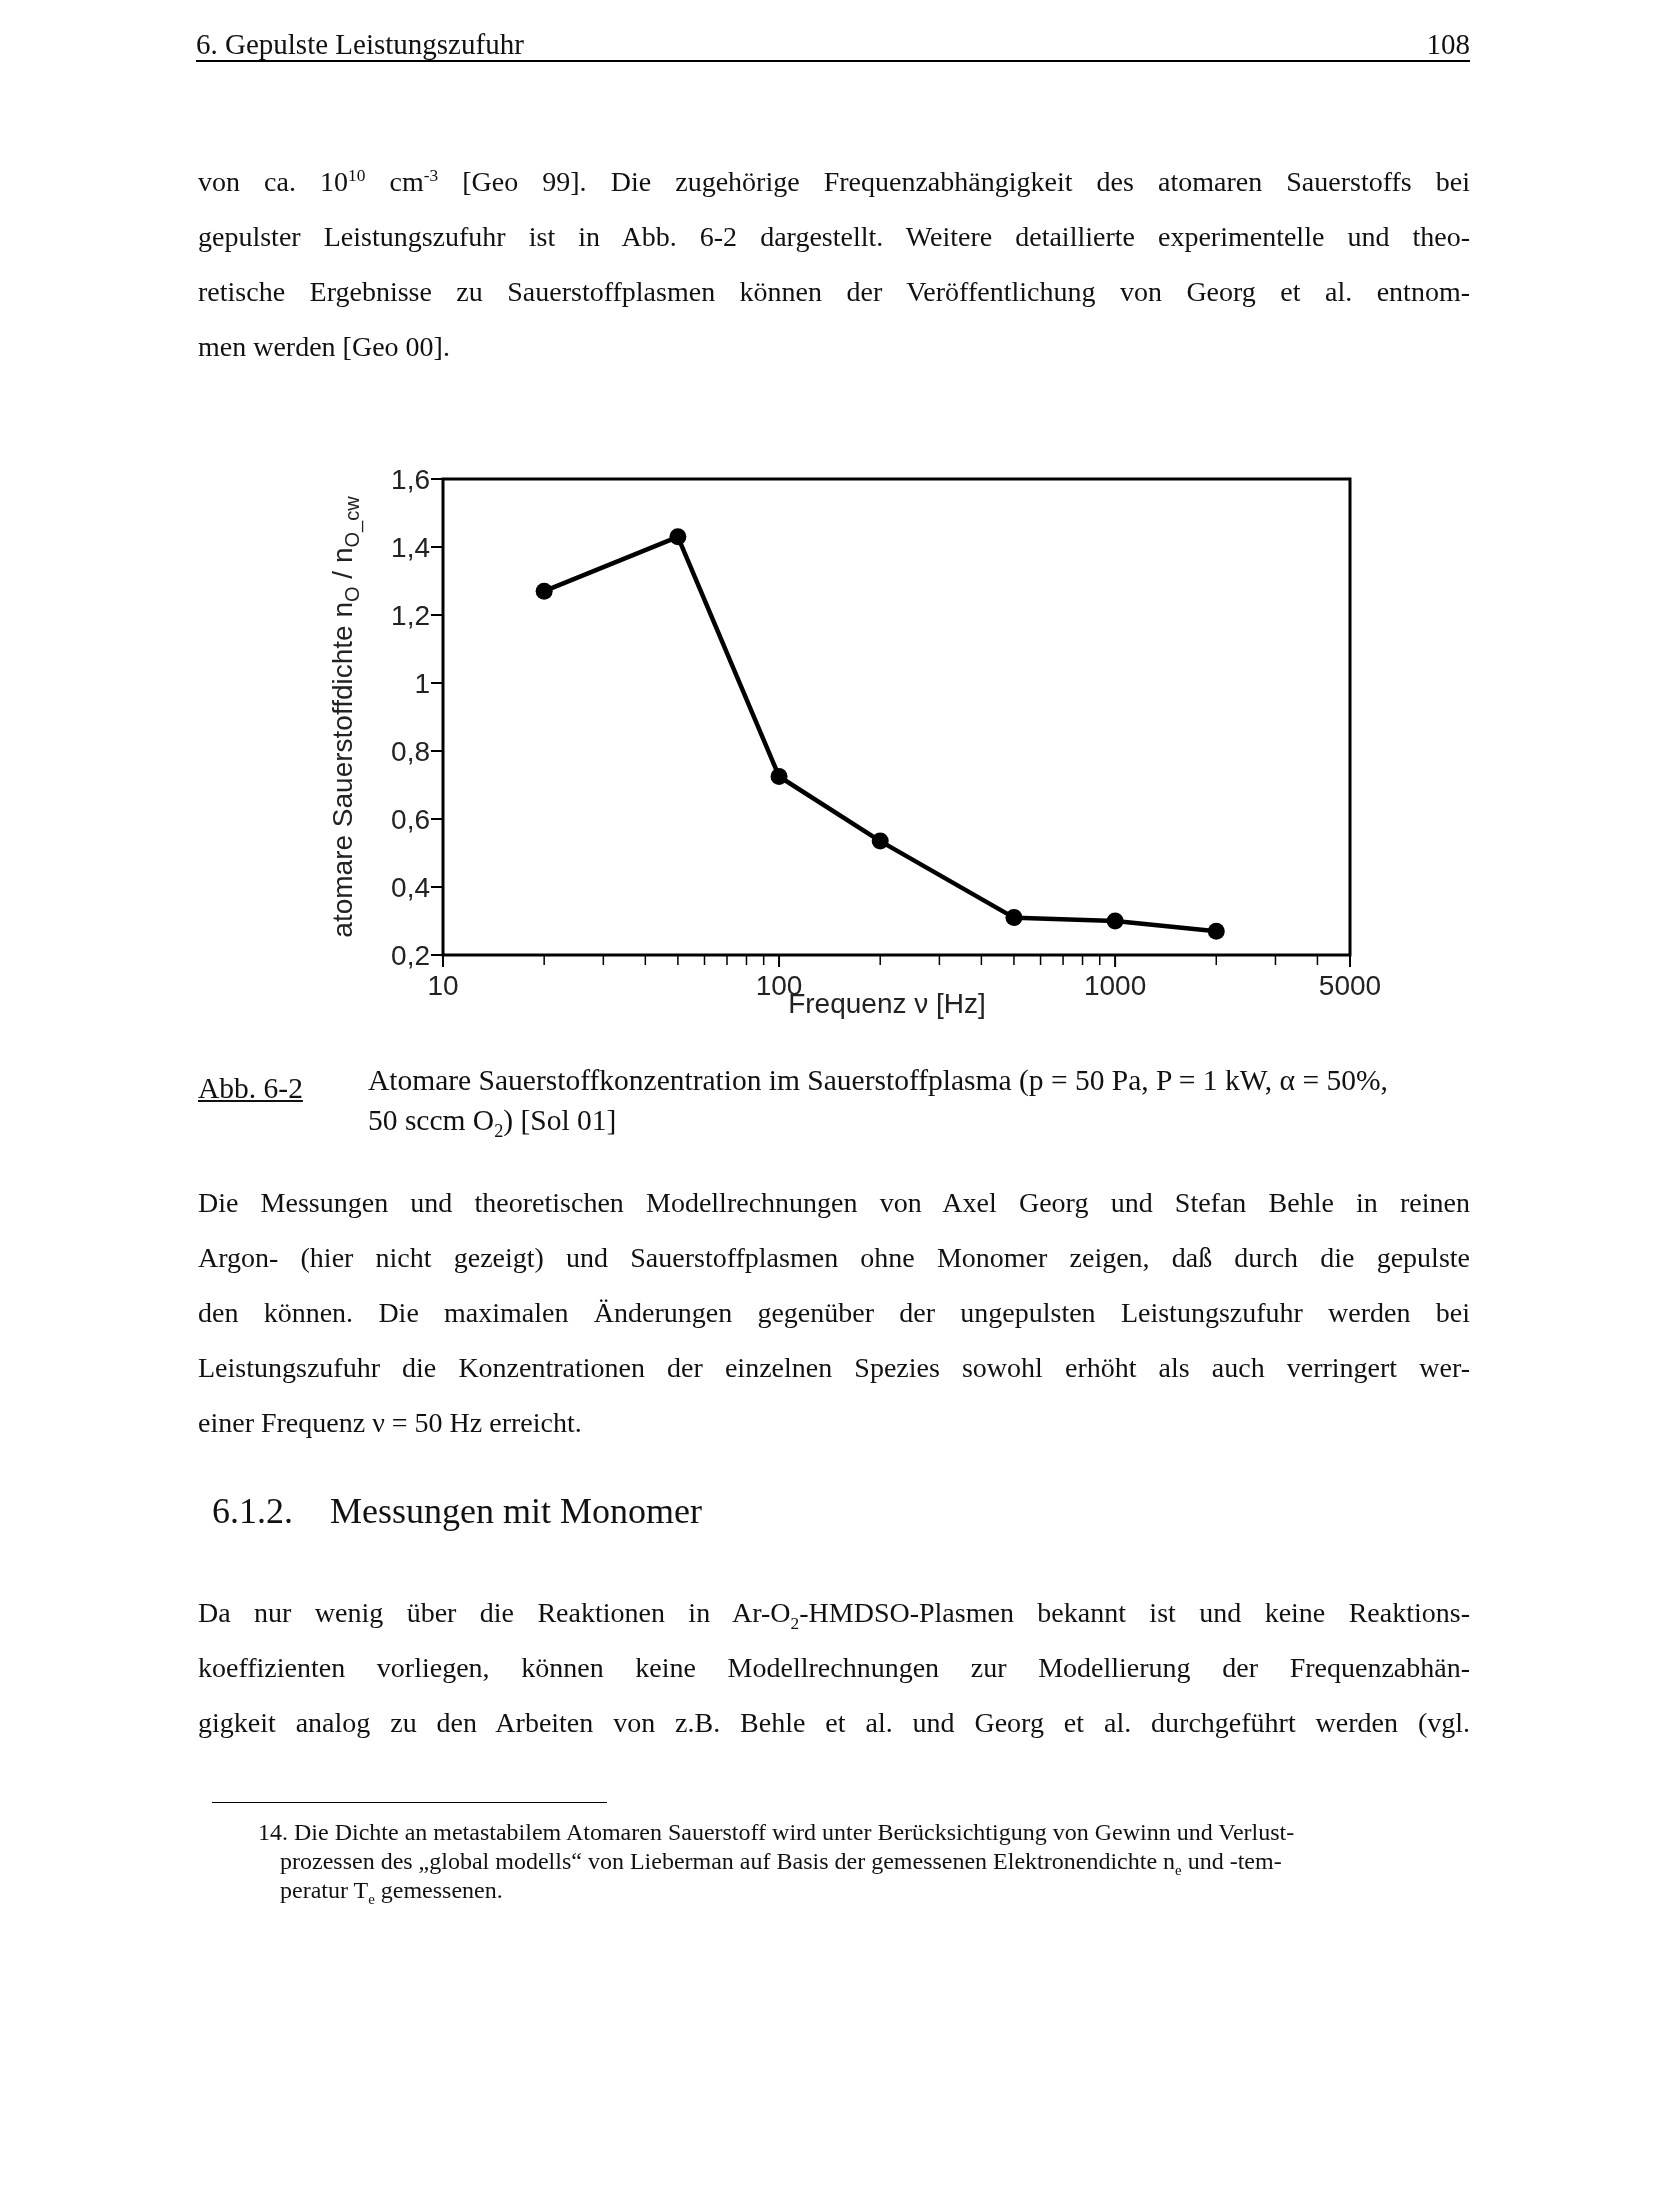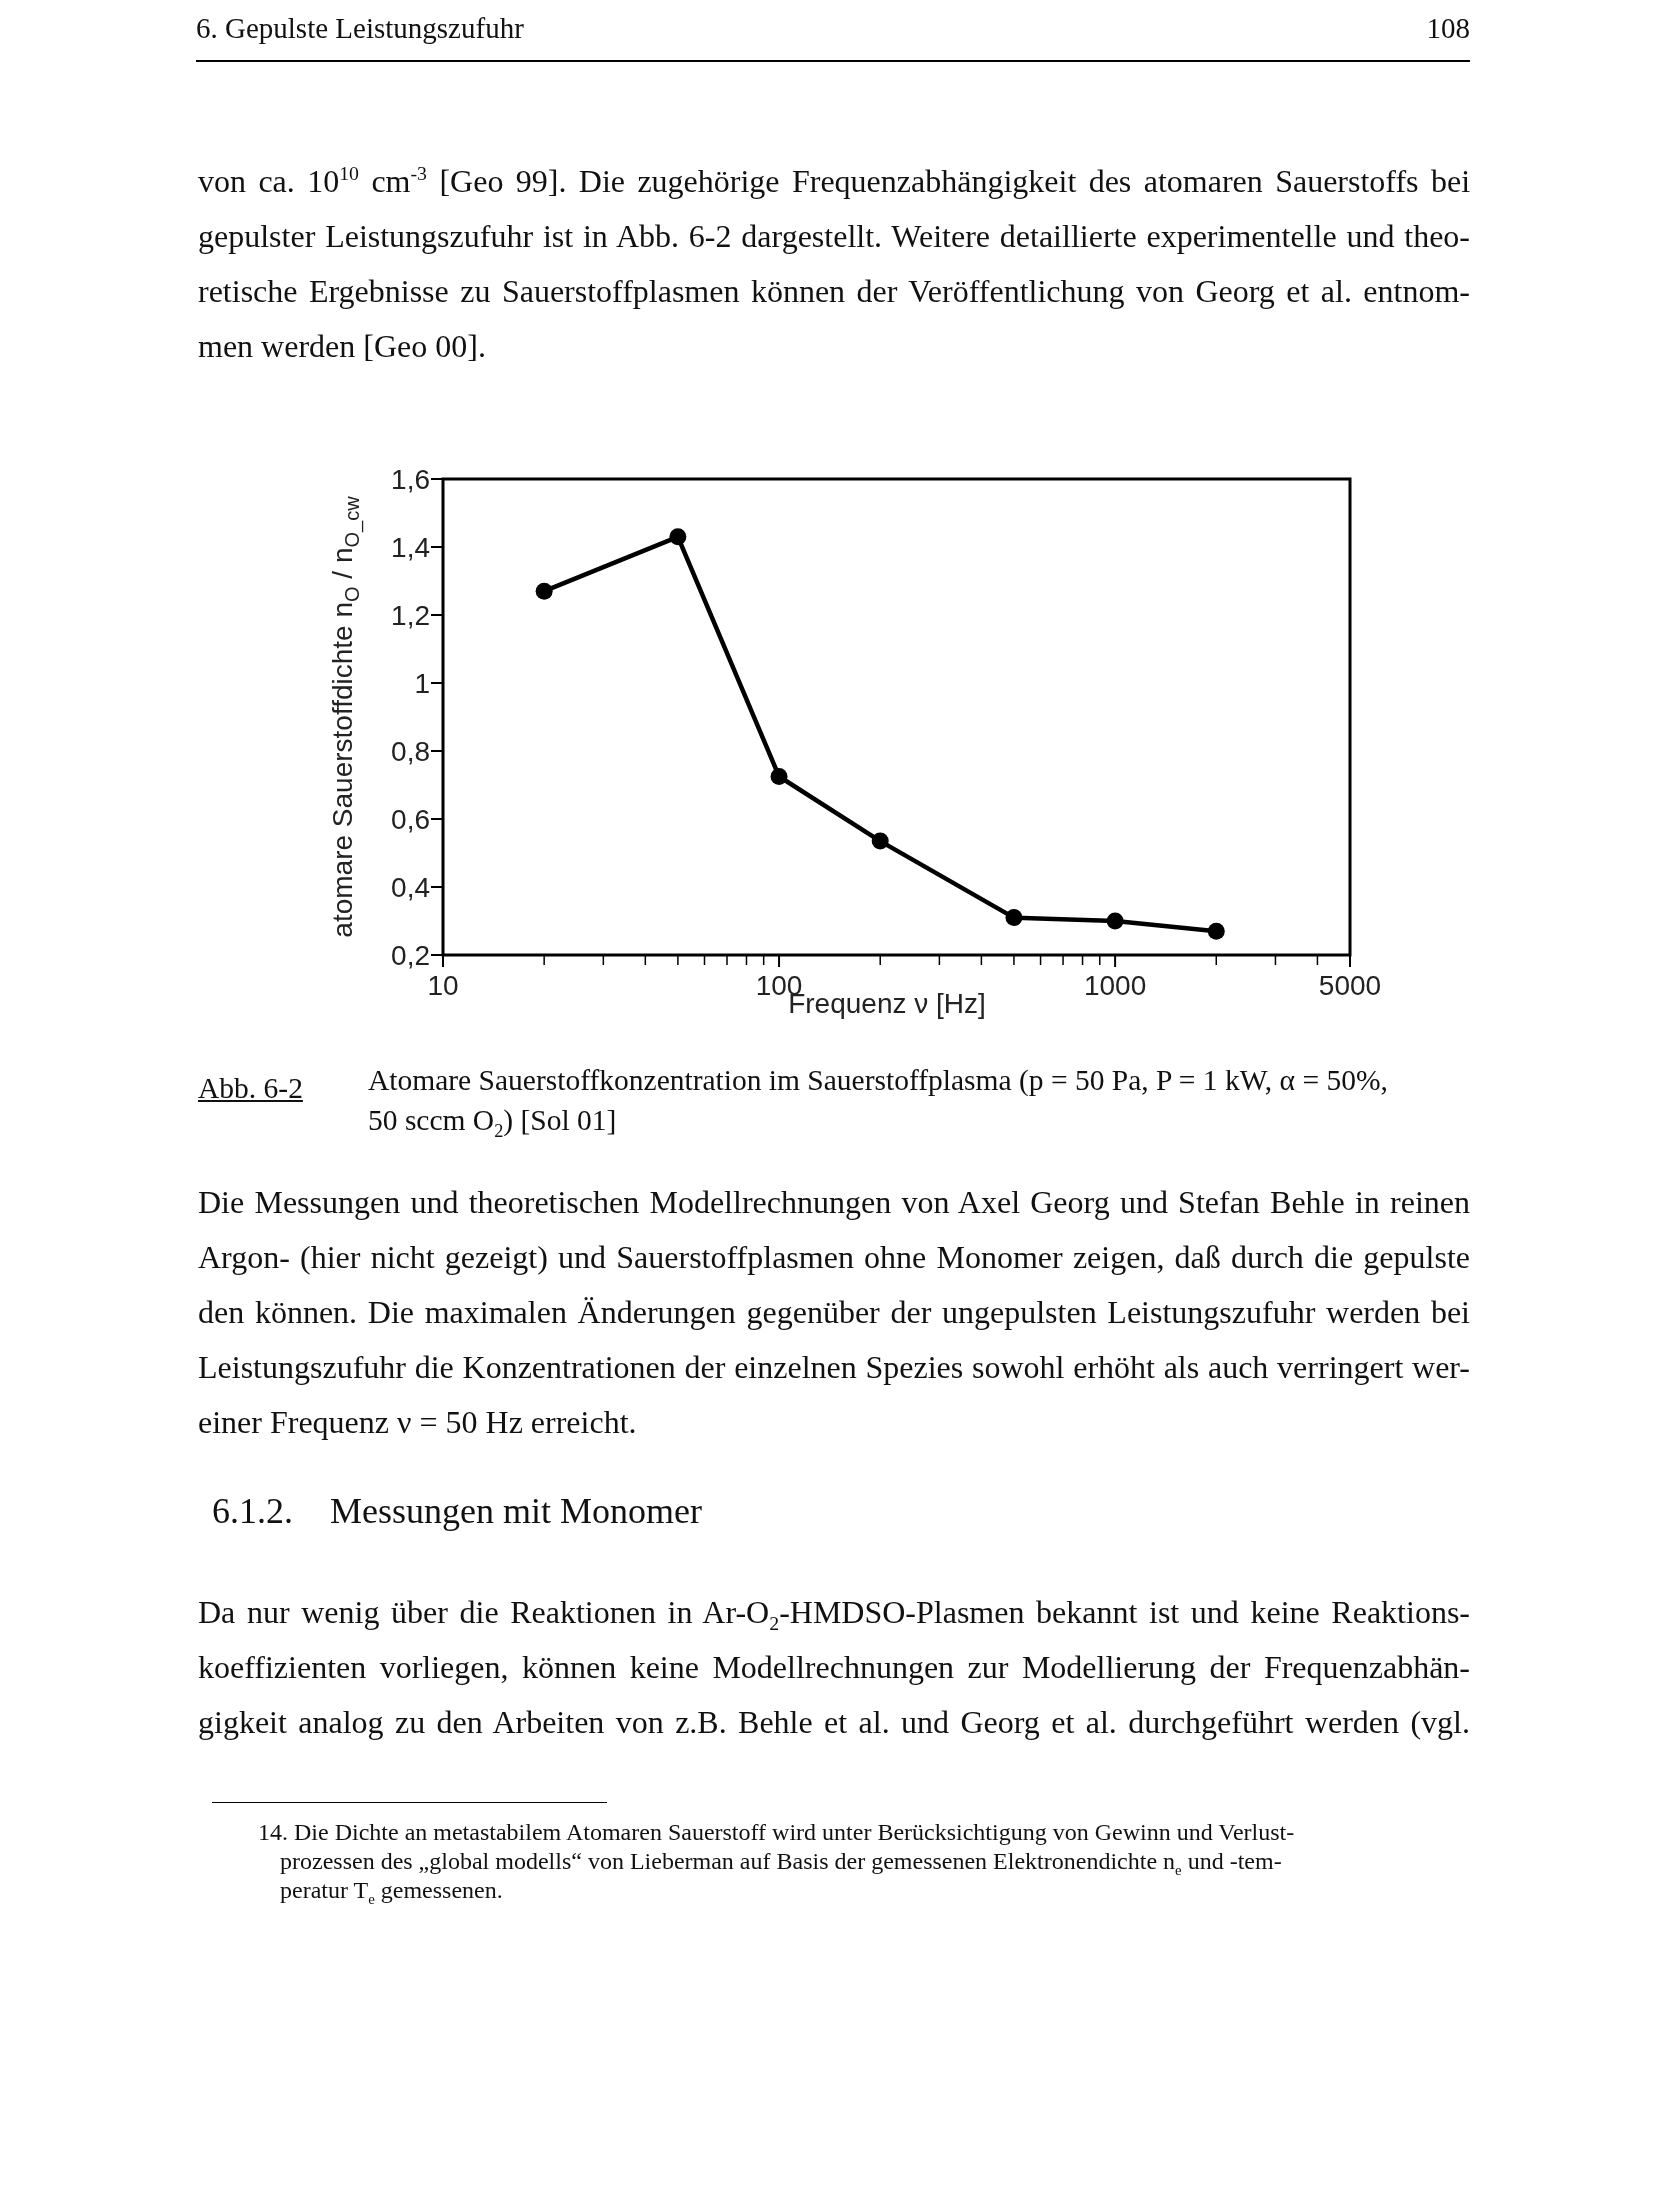--- a/index.html
+++ b/index.html
@@ -1,23 +1,23 @@
 <!DOCTYPE html>
 <html><head>
 <meta charset="utf-8">
 <style>
   html, body { margin: 0; padding: 0; background: #ffffff; }
   body { width: 1653px; height: 2200px; position: relative; overflow: hidden;
          font-family: "Liberation Serif", serif; color: #111; }
   .abs { position: absolute; }
-  .hdr { top: 12px; font-size: 29px; text-align: center; }
+  .hdr { top: 28px; font-size: 29px; text-align: center; }
   .hdr-left { left: 196px; }
   .hdr-right { right: 183px; }
   .hdr-rule { left: 196px; top: 60px; width: 1274px; height: 2px; background: #000; }
-  .para { left: 198px; width: 1272px; font-size: 32px; line-height: 55px; text-align: justify; }
+  .para { left: 198px; width: 1272px; font-size: 28px; line-height: 55px; text-align: justify; }
   .para .ln { display: block; text-align: justify; text-align-last: justify; white-space: nowrap; }
   .para .ln.last { text-align-last: left; }
   sup, sub { font-size: 0.62em; line-height: 0; }
   .caption { left: 198px; top: 1060px; font-size: 29.5px; line-height: 40px; }
   .cap-label { position: absolute; left: 0; top: 8px; width: 150px; text-decoration: underline; }
   .cap-text { position: absolute; left: 154px; top: 0; width: 1120px; white-space: nowrap; margin-left: 16px; }
   .section { left: 212px; top: 1490px; font-size: 36px; }
   .section .num { display: inline-block; width: 118px; }
   .fn-rule { left: 212px; top: 1802px; width: 395px; height: 1px; background: #000; }
   .footnote { left: 258px; top: 1818px; width: 1160px; font-size: 24px; line-height: 29px; }

